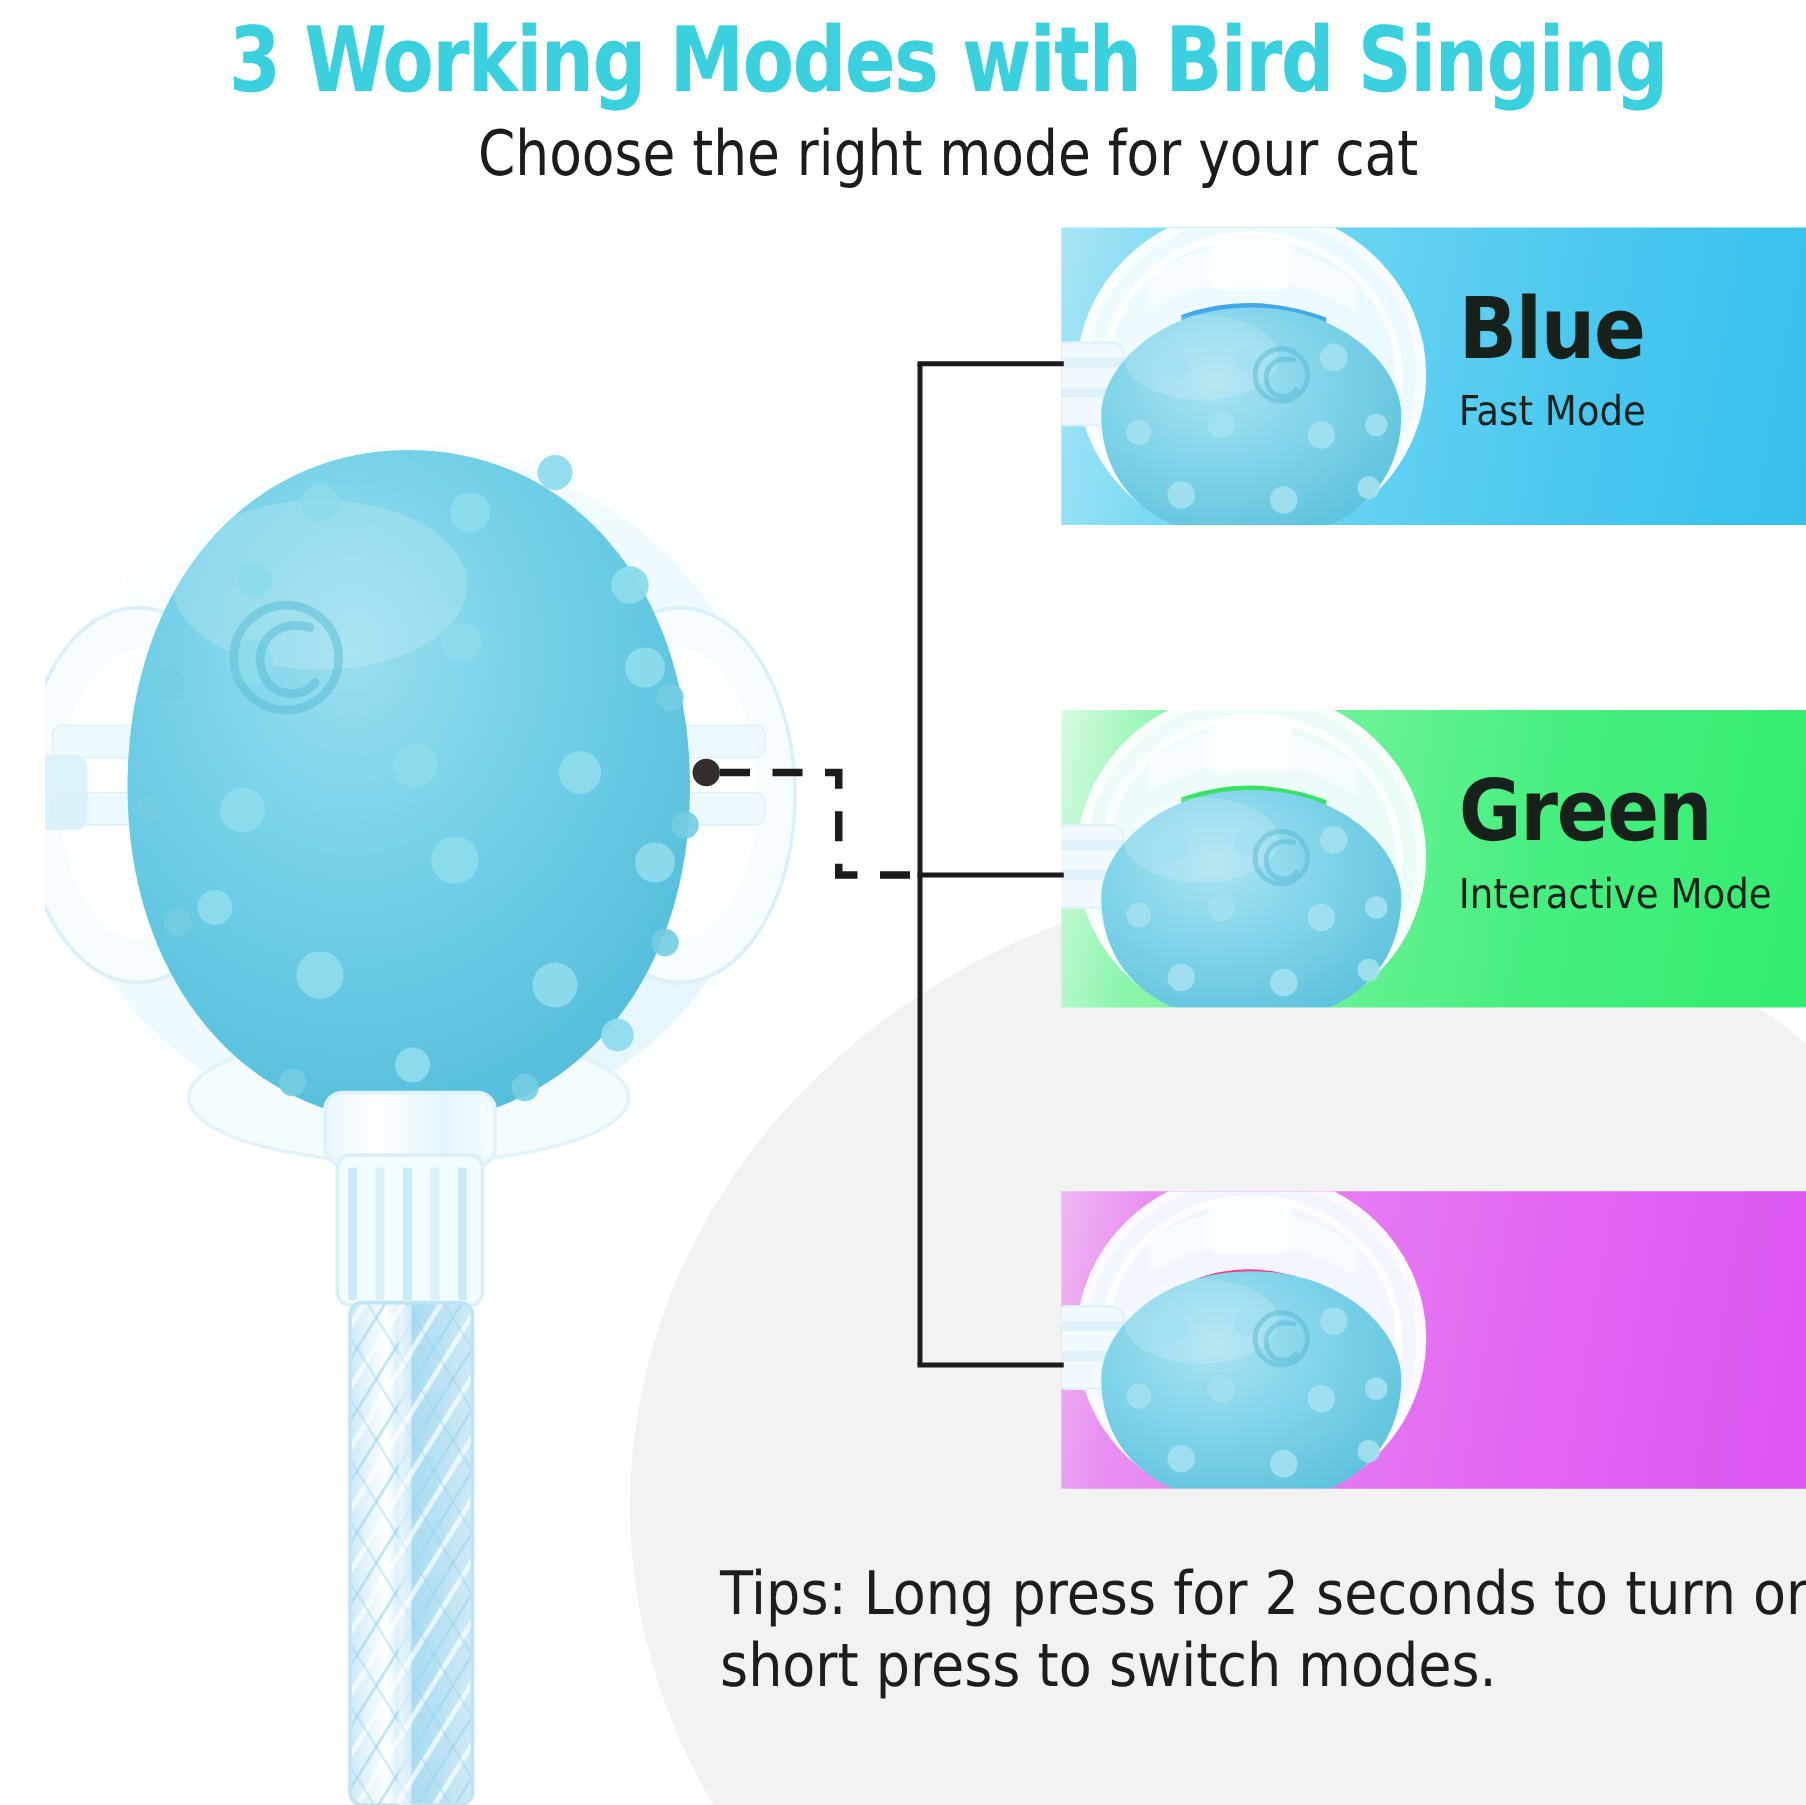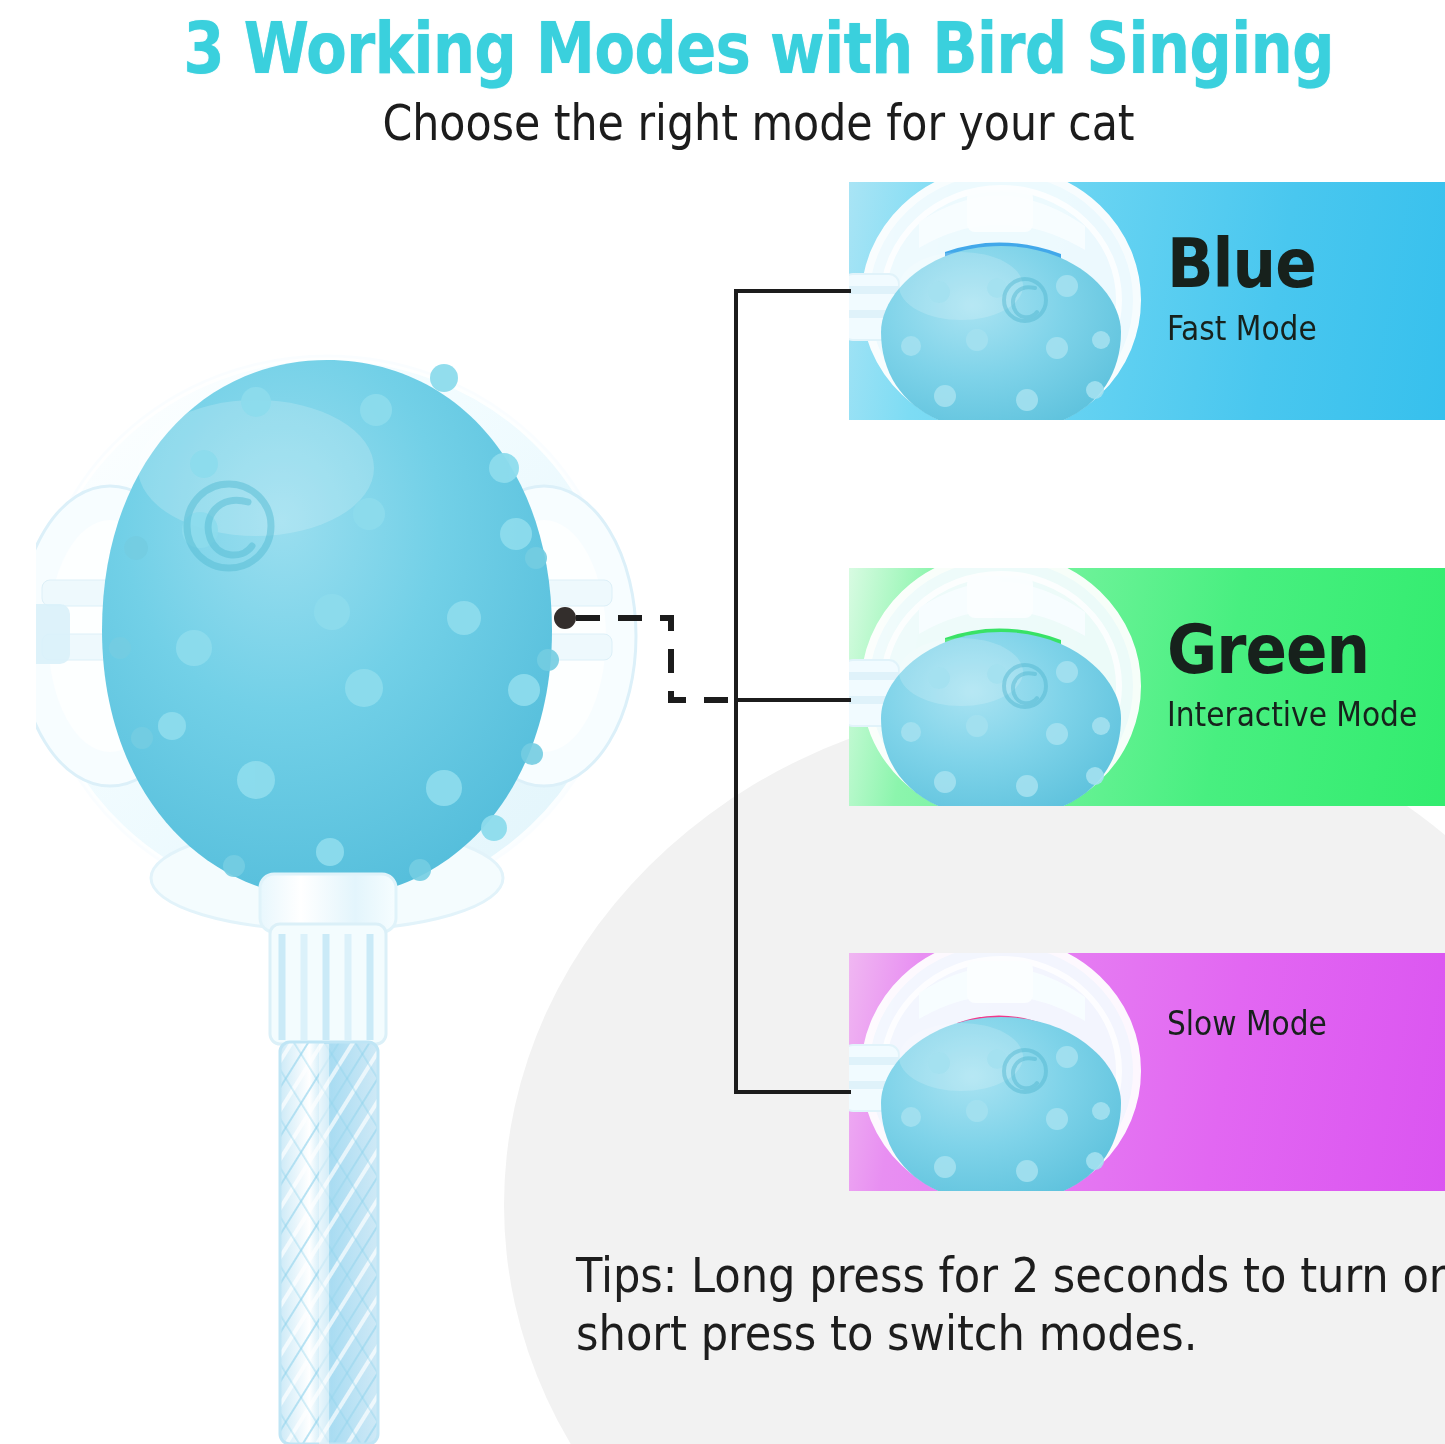--- a/index.html
+++ b/index.html
@@ -399,21 +399,20 @@
           <circle cx="252" cy="158" r="9"></circle>
           <circle cx="246" cy="208" r="9"></circle>
         </g>
         <g opacity=".45">
           <circle cx="176" cy="118" r="21" fill="none" stroke="#4fb5cf" stroke-width="4"></circle>
           <path d="M186 106 C 170 102 161 114 165 126 C 169 137 182 138 188 130" fill="none" stroke="#4fb5cf" stroke-width="4" stroke-linecap="round"></path>
         </g>
       </svg>
     </div>
     <div class="card-text">
-      <div class="card-mode">Slow Mode</div>
     </div>
   </div>
 
   <div class="tips">
     <span>Tips: Long press for 2 seconds to turn on/off,</span>
     <span>short press to switch modes.</span>
   </div>
 
 </div>
 

